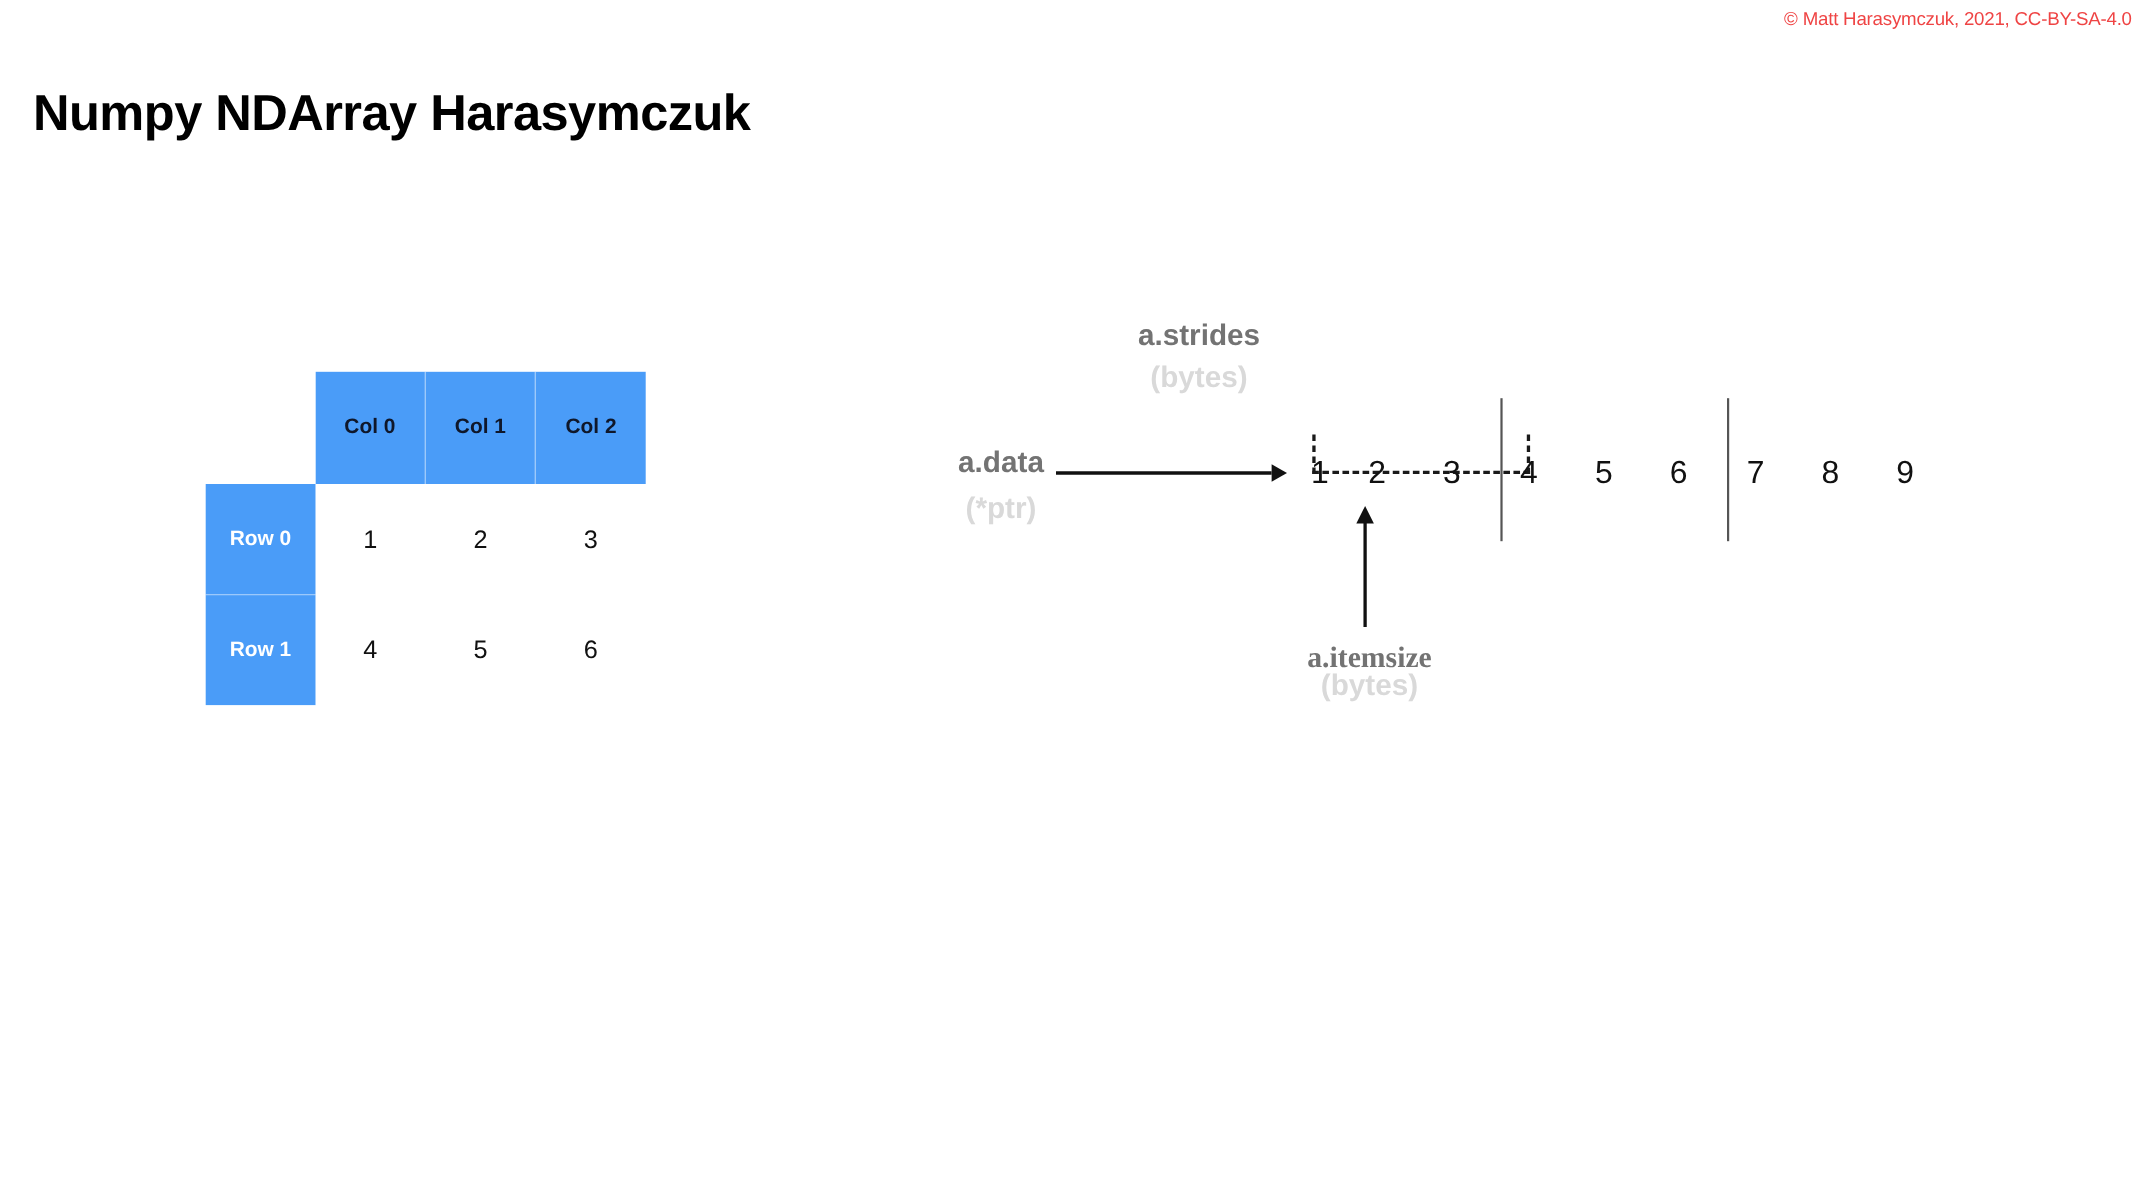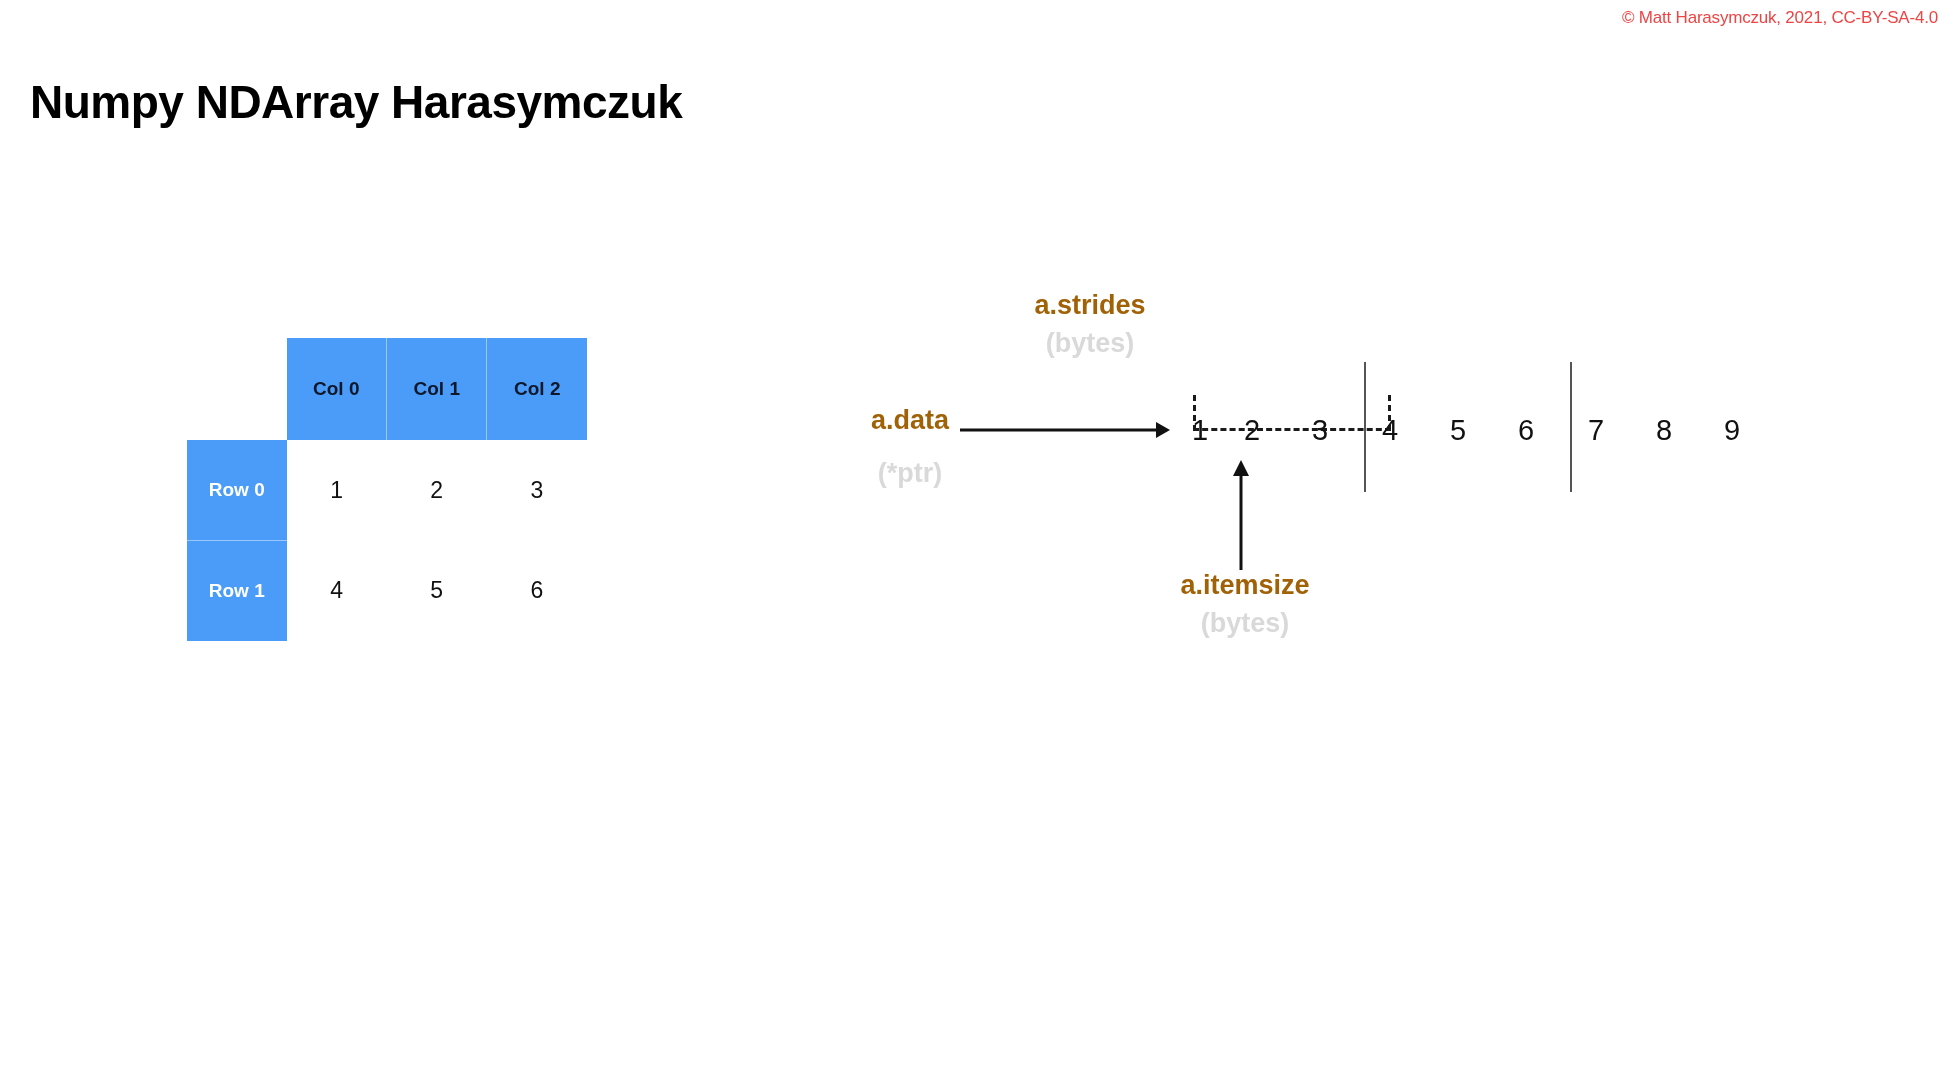--- a/index.html
+++ b/index.html
@@ -100,21 +100,21 @@
     left: 830px;
     top: 290px;
     width: 1100px;
     height: 500px;
   }
 
   .lbl-strong {
     position: absolute;
     font-size: 27px;
     font-weight: bold;
-    color: #a16207;
+    color: #737373;
     white-space: nowrap;
     text-align: center;
   }
   .lbl-muted {
     position: absolute;
     font-size: 27px;
     font-weight: bold;
     color: #d9d9d9;
     white-space: nowrap;
     text-align: center;
@@ -133,21 +133,21 @@
     height: 36px;
     border-left: 3px dashed #1a1a1a;
     border-right: 3px dashed #1a1a1a;
     border-bottom: 3px dashed #1a1a1a;
     border-top: none;
     box-sizing: border-box;
   }
 
   
   #data-title { left: -20px; top: 115px; width: 200px; }
-  #data-unit  { left: -20px; top: 168px; width: 200px; }
+  #data-unit  { left: -20px; top: 157px; width: 200px; }
 
   
   #data-arrow {
     position: absolute;
     left: 130px;
     top: 128px;
     width: 210px;
     height: 24px;
   }
 
@@ -176,21 +176,21 @@
   }
 
   
   #itemsize-arrow {
     position: absolute;
     left: 398px;
     top: 170px;
     width: 26px;
     height: 110px;
   }
-  #itemsize-title { left: 285px; top: 280px; width: 260px; }
+  #itemsize-title { left: 285px; top: 292px; width: 260px; font-family: Liberation Serif, serif; }
   #itemsize-unit  { left: 285px; top: 318px; width: 260px; }
 </style>
 </head>
 <body>
 
 <div class="copyright">© Matt Harasymczuk, 2021, CC-BY-SA-4.0</div>
 
 <h1 class="page-title">Numpy NDArray Harasymczuk</h1>
 
 <div id="table-figure">

